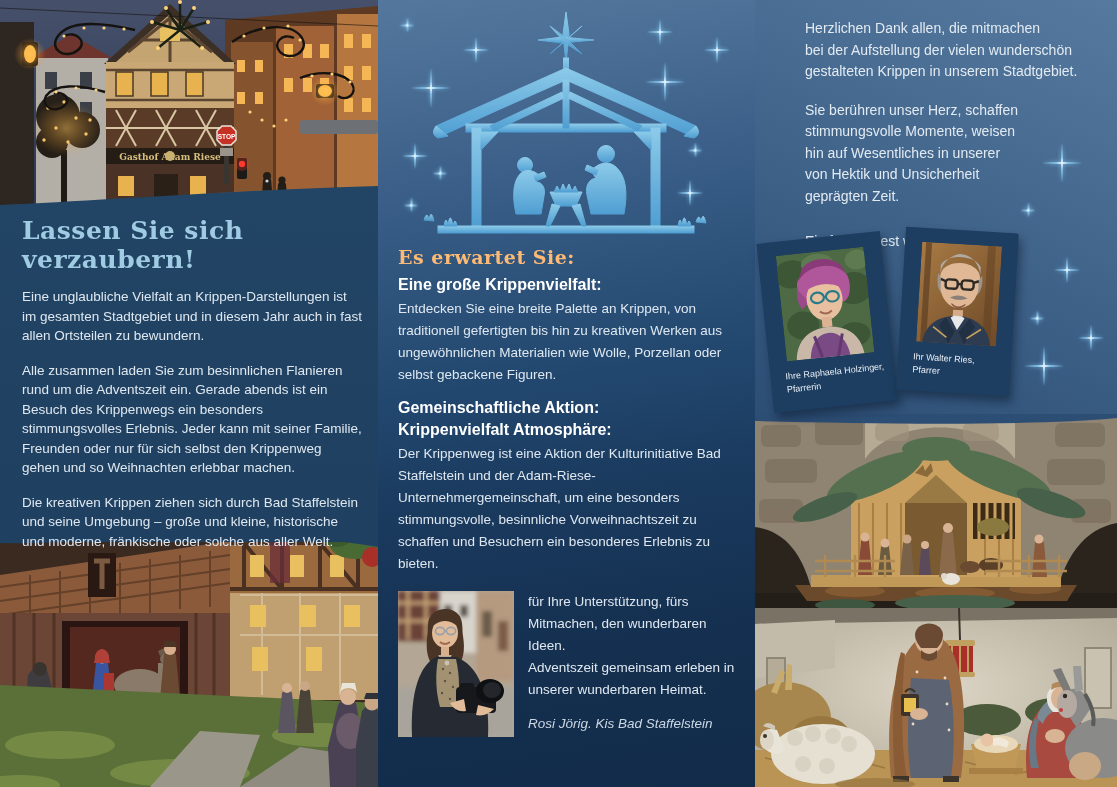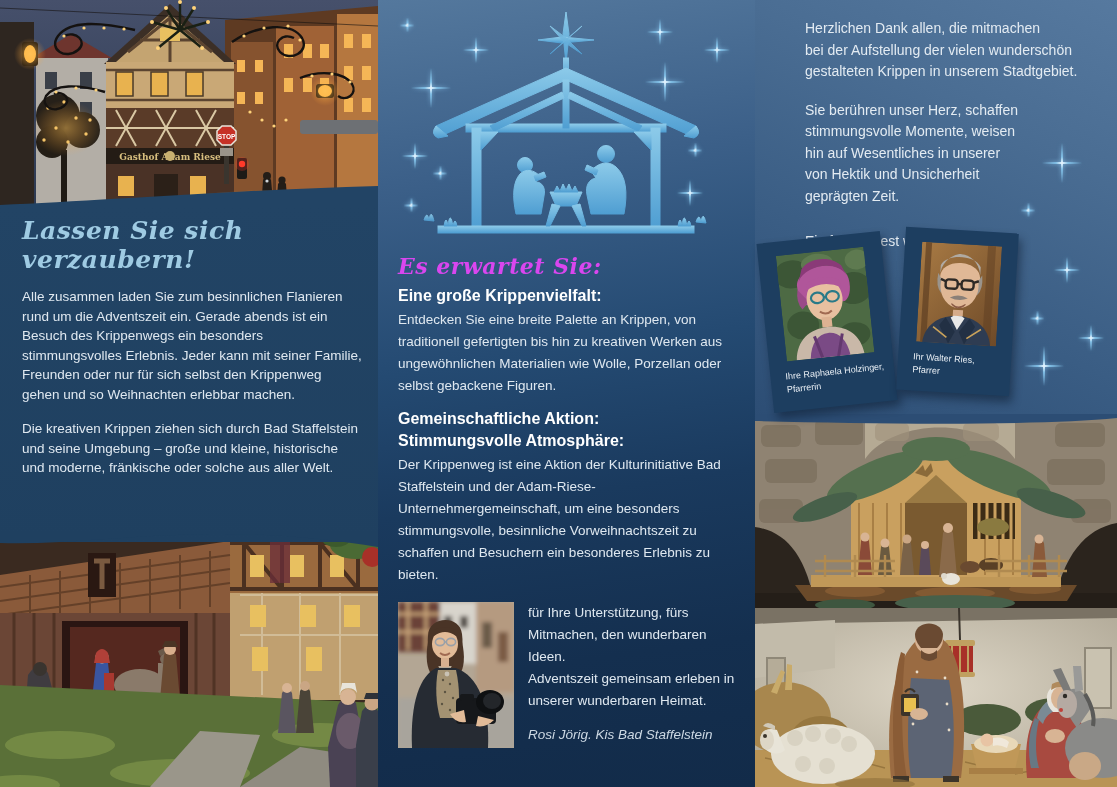--- a/index.html
+++ b/index.html
@@ -12,27 +12,27 @@
     background:linear-gradient(172deg,#54789d 0%,#3c6089 22%,#244a72 45%,#1a3a5e 62%,#142f4f 82%,#122b49 100%);}
   .right-panel{left:755px;top:0;width:362px;height:418px;
     background:linear-gradient(205deg,#56799f 0%,#4a6d93 30%,#3a5d84 65%,#2c4d74 100%);}
   .left-blue{left:0;top:206px;width:378px;height:336px;
     background:linear-gradient(180deg,#224465 0%,#1f4060 100%);}
 
   
   .cap{left:0;width:378px;display:block;}
 
   
-  .script{font-family:"DejaVu Serif",serif;font-style:italic;font-weight:bold;letter-spacing:.5px;}
+  .script{font-family:"DejaVu Serif",serif;font-weight:bold;letter-spacing:.5px;}
   .lt-text{left:22px;top:216px;width:340px;z-index:6;}
   .lt-text h1{margin:0 0 13px 0;font-size:25px;color:#9fcbe3;}
   .lt-text p{margin:0 0 15px 0;font-size:13.5px;line-height:19.5px;color:#dfe8f0;}
 
   .mid-text{left:398px;top:246px;width:342px;z-index:6;color:#dfe8f0;}
-  .mid-text h2{margin:7px 0 8px 0;font-size:22px;color:#d946ef;}
+  .mid-text h2{margin:0 0 8px 0;font-size:19px;color:#fdba74;}
   .mid-text h3{margin:0 0 4px 0;font-size:16px;color:#ffffff;}
   .mid-text p{margin:0 0 13px 0;font-size:13.5px;line-height:22px;}
   .vergelt{display:flex;gap:14px;margin-top:16px;}
   .vergelt .vphoto{flex:0 0 116px;height:146px;}
   .vergelt p{margin:0 0 0 0;}
   .pre{white-space:pre-line;}
   .sig{margin-top:12px !important;font-style:italic;color:#ccd8e3;}
 
   .rt-text{left:805px;top:18px;width:322px;z-index:6;color:#e3ebf2;}
   .rt-text p{margin:0 0 17px 0;font-size:14px;line-height:21.5px;}
@@ -234,20 +234,21 @@
   </svg>
 
   <div class="abs left-blue" style="z-index:2"></div>
 
   <svg class="abs cap" style="top:531px;z-index:3" width="378" height="26" viewBox="0 0 378 26">
     <path d="M0,0 L378,0 L378,16 C330,8 270,2 210,3 C130,4 60,14 0,12 Z" fill="#1f4060"></path>
   </svg>
 
   <div class="abs lt-text">
     <h1 class="script">Lassen Sie sich verzaubern!</h1>
+    <p>Eine unglaubliche Vielfalt an Krippen-Darstellungen ist im gesamten Stadtgebiet und in diesem Jahr auch in fast allen Ortsteilen zu bewundern.</p>
     <p>Alle zusammen laden Sie zum besinnlichen Flanieren rund um die Adventszeit ein. Gerade abends ist ein Besuch des Krippenwegs ein besonders stimmungsvolles Erlebnis. Jeder kann mit seiner Familie, Freunden oder nur für sich selbst den Krippenweg gehen und so Weihnachten erlebbar machen.</p>
     <p>Die kreativen Krippen ziehen sich durch Bad Staffelstein und seine Umgebung – große und kleine, historische und moderne, fränkische oder solche aus aller Welt.</p>
   </div>
 
   <svg class="abs" style="left:0;top:535px;z-index:1" width="378" height="252" viewBox="0 0 378 252">
     <rect width="378" height="252" fill="#3a2a20"></rect>
 
     <rect x="228" y="0" width="150" height="165" fill="#c0a070"></rect>
     <g stroke="#d8c8a8" stroke-width="2" fill="none" opacity=".7">
       <path d="M240,20 H378 M240,60 H378 M240,100 H378 M262,0 V160 M300,0 V160 M340,0 V160"></path>
@@ -389,21 +390,21 @@
       <path d="M318,222 q3,-10 5,0 q2,-12 5,1 Z"></path>
       <path d="M46,220 q3,-10 5,0 q2,-12 5,1 Z" opacity=".9"></path>
     </g>
   </svg>
 
   <div class="abs mid-text">
     <h2 class="script">Es erwartet Sie:</h2>
     <h3>Eine große Krippenvielfalt:</h3>
     <p>Entdecken Sie eine breite Palette an Krippen, von traditionell gefertigten bis hin zu kreativen Werken aus ungewöhnlichen Materialien wie Wolle, Porzellan oder selbst gebackene Figuren.</p>
     <h3>Gemeinschaftliche Aktion:</h3>
-    <h3>Stimmungsvolle Atmosphäre:</h3>
+    <h3>Krippenvielfalt Atmosphäre:</h3>
     <p>Der Krippenweg ist eine Aktion der Kulturinitiative Bad Staffelstein und der Adam-Riese-Unternehmergemeinschaft, um eine besonders stimmungsvolle, besinnliche Vorweihnachtszeit zu schaffen und Besuchern ein besonderes Erlebnis zu bieten.</p>
 
     <div class="vergelt">
 
       <svg class="vphoto" viewBox="0 0 116 146" width="116" height="146">
         <defs>
             <filter id="blur1">
               <feGaussianBlur stdDeviation="2"></feGaussianBlur>
             </filter>
           </defs>

